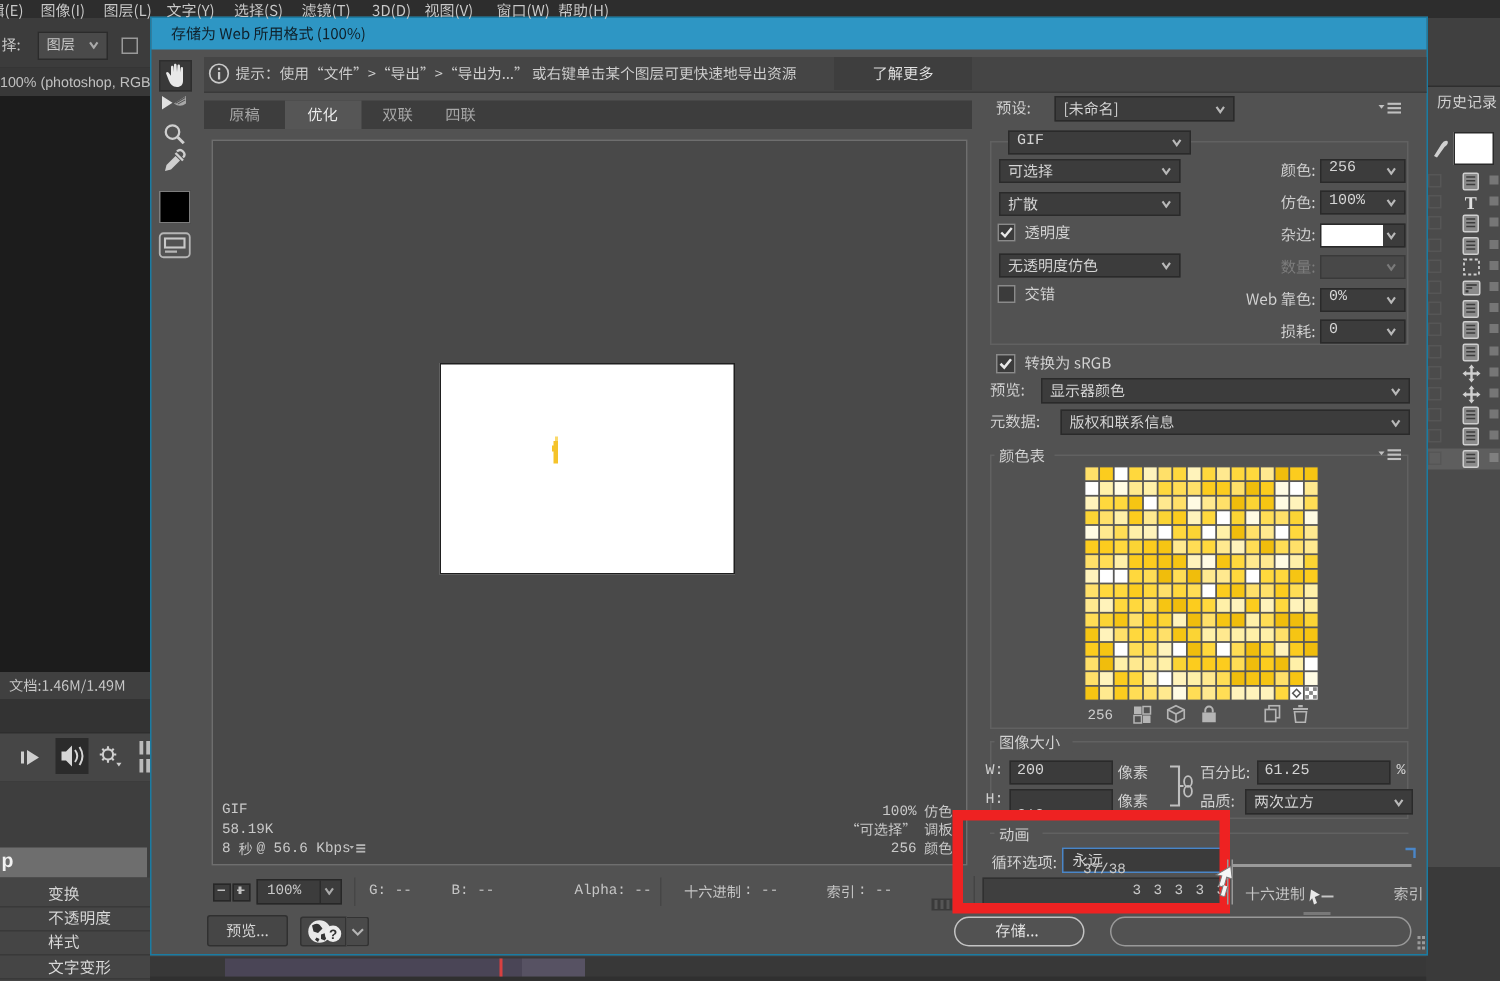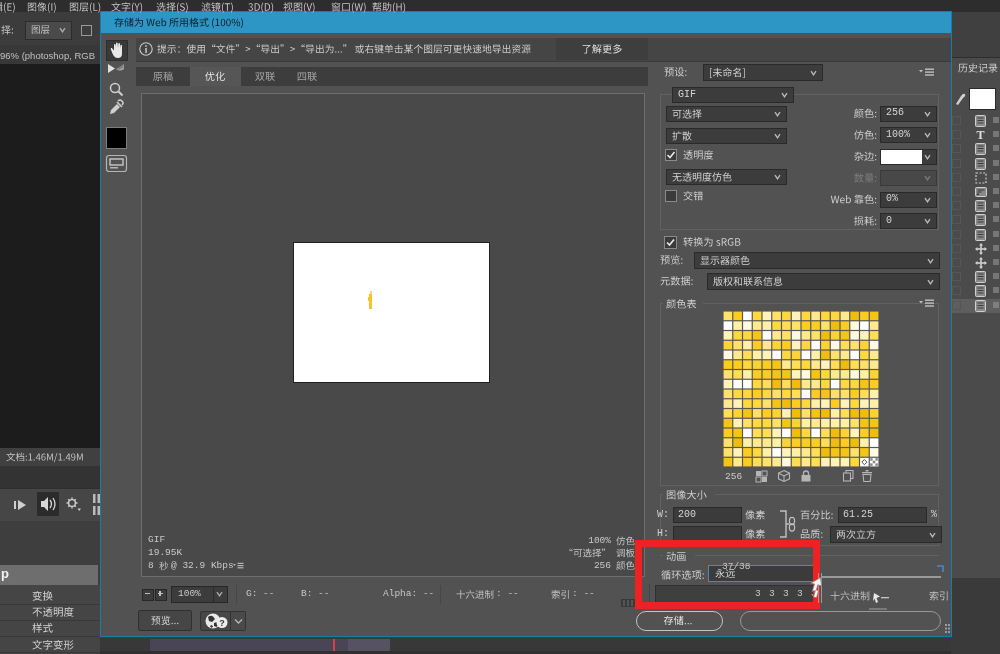--- a/index.html
+++ b/index.html
@@ -17,21 +17,21 @@
     <div style="position:absolute;left:0;top:585px;width:100px;height:69px;background:#454545;"></div>
     <div style="position:absolute;left:0;top:604px;width:100px;height:1px;background:#393939;"></div>
     <div style="position:absolute;left:0;top:620px;width:100px;height:1px;background:#393939;"></div>
     <div style="position:absolute;left:0;top:636px;width:100px;height:1px;background:#393939;"></div>
     <div style="position:absolute;left:0;top:652px;width:100px;height:1px;background:#393939;"></div>
     <div style="position:absolute;left:25px;top:21px;width:45px;height:17px;background:#4a4a4a;border:1px solid #2b2b2b;"></div>
     <svg style="position:absolute;left:58.5px;top:27.0px;" width="7" height="6" viewBox="0 0 7 6">
       <path d="M1 1.2 L3.5 4.8 L6.0 1.2" stroke="#aaaaaa" stroke-width="1.4" fill="none"></path>
     </svg>
     <div style="position:absolute;left:81px;top:25px;width:9px;height:9px;border:1px solid #9a9a9a;background:#3c3c3c;"></div>
-    <div style="position:absolute;left:0px;top:50.3px;font:normal 9.5px 'Liberation Sans',sans-serif;color:#c0c0c0;white-space:pre;">96% (photoshop, RGB</div>
+    <div style="position:absolute;left:0px;top:50.3px;font:normal 9.5px 'Liberation Sans',sans-serif;color:#c0c0c0;white-space:pre;">100% (photoshop, RGB</div>
     <svg style="position:absolute;left:14px;top:498px;overflow:visible;" width="72" height="14" viewBox="0 0 72 14">
 <rect x="0" y="3" width="2" height="8" fill="#cfcfcf"></rect>
       <path d="M4 2 L12 7 L4 12 Z" fill="#cfcfcf"></path>
 </svg>
     <div style="position:absolute;left:37px;top:492px;width:22px;height:24px;background:#2b2b2b;"></div>
     <svg style="position:absolute;left:41px;top:497px;overflow:visible;" width="15" height="14" viewBox="0 0 15 14">
       <path d="M0 4 h3 l4-4 v14 l-4-4 h-3 Z" fill="#d6d6d6"></path>
       <path d="M9 3 q3 4 0 8 M12 1 q4 6 0 12" stroke="#d6d6d6" stroke-width="1.3" fill="none"></path>
     </svg>
     <svg style="position:absolute;left:66px;top:497px;overflow:visible;" width="16" height="14" viewBox="0 0 16 14">
@@ -205,23 +205,23 @@
       <rect x="4" y="12" width="8" height="1.5" fill="#b5b5b5"></rect>
     </svg>
     <div style="position:absolute;left:136px;top:67px;width:512px;height:19px;background:#3d3d3d;"></div>
     <div style="position:absolute;left:190px;top:67px;width:51px;height:19px;background:#565656;"></div>
     <div style="position:absolute;left:141px;top:93px;width:504px;height:484px;background:#494949;border:1px solid #6e6e6e;box-sizing:border-box;"></div>
     <div style="position:absolute;left:293px;top:242px;width:197px;height:141px;background:#ffffff;border:1px solid #1f1f1f;box-sizing:border-box;"></div>
     <div style="position:absolute;left:369px;top:294px;width:3px;height:15px;background:#f5c32a;"></div>
     <div style="position:absolute;left:368px;top:297px;width:1.5px;height:4px;background:#f5c32a;"></div>
     <div style="position:absolute;left:370px;top:291px;width:2px;height:3px;background:#fad96c;"></div>
     <div style="position:absolute;left:148px;top:534.1px;font:9.5px 'Liberation Mono',monospace;color:#c9c9c9;white-space:pre;letter-spacing:0px;">GIF</div>
-    <div style="position:absolute;left:148px;top:547.1px;font:9.5px 'Liberation Mono',monospace;color:#c9c9c9;white-space:pre;letter-spacing:0px;">19.95K</div>
+    <div style="position:absolute;left:148px;top:547.1px;font:9.5px 'Liberation Mono',monospace;color:#c9c9c9;white-space:pre;letter-spacing:0px;">58.19K</div>
     <div style="position:absolute;left:148px;top:560.3px;font:9.5px 'Liberation Mono',monospace;color:#c9c9c9;">8 </div>
-    <div style="position:absolute;left:171px;top:560.1px;font:9.5px 'Liberation Mono',monospace;color:#c9c9c9;white-space:pre;letter-spacing:0px;">@ 32.9 Kbps</div>
+    <div style="position:absolute;left:171px;top:560.1px;font:9.5px 'Liberation Mono',monospace;color:#c9c9c9;white-space:pre;letter-spacing:0px;">@ 56.6 Kbps</div>
     <svg style="position:absolute;left:233px;top:562px;overflow:visible;" width="11" height="8" viewBox="0 0 11 8">
       <path d="M0 2 L3 2 L1.5 4 Z" fill="#b5b5b5"></path>
       <rect x="4.5" y="0.8" width="6" height="1.2" fill="#b5b5b5"></rect>
       <rect x="4.5" y="3" width="6" height="1.2" fill="#b5b5b5"></rect>
       <rect x="4.5" y="5.2" width="6" height="1.2" fill="#b5b5b5"></rect>
     </svg>
     <div style="position:absolute;right:389px;top:535.1px;font:9.5px 'Liberation Mono',monospace;color:#c9c9c9;white-space:pre;letter-spacing:0px;">100%</div>
     <div style="position:absolute;right:389px;top:559.6px;font:9.5px 'Liberation Mono',monospace;color:#c9c9c9;white-space:pre;letter-spacing:0px;">256</div>
     <div style="position:absolute;left:142px;top:589px;width:10px;height:10px;background:#3c3c3c;border:1px solid #272727;"></div>
     <div style="position:absolute;left:155px;top:589px;width:10px;height:10px;background:#3c3c3c;border:1px solid #272727;"></div>
@@ -667,21 +667,21 @@
       <path d="M1 1.2 L3.5 4.8 L6.0 1.2" stroke="#b8b8b8" stroke-width="1.4" fill="none"></path>
     </svg>
     <div style="position:absolute;left:660px;top:555px;width:279px;height:50px;border-top:1px solid #616161;box-sizing:border-box;"></div>
     <div style="position:absolute;left:663px;top:550px;width:32px;height:12px;background:#525252;"></div>
     <div style="position:absolute;left:708px;top:565px;width:112px;height:17px;background:#3b3b3b;border:1px solid #4a86c8;box-sizing:border-box;"></div>
     <div style="position:absolute;left:822px;top:576px;width:119px;height:1.5px;background:#9a9a9a;"></div>
     <svg style="position:absolute;left:937px;top:565px;overflow:visible;" width="8" height="8" viewBox="0 0 8 8">
       <path d="M0 1 H6 V7" stroke="#4a86c8" stroke-width="1.6" fill="none"></path>
     </svg>
     <div style="position:absolute;left:655px;top:585px;width:165px;height:18px;background:#3f3f3f;border:1px solid #303030;box-sizing:border-box;"></div>
-    <div style="position:absolute;left:722px;top:561px;font:9.5px 'Liberation Mono',monospace;color:#c8c8c8;white-space:pre;letter-spacing:0px;">37/38</div>
+    <div style="position:absolute;left:722px;top:574px;font:9.5px 'Liberation Mono',monospace;color:#c8c8c8;white-space:pre;letter-spacing:0px;">37/38</div>
     <div style="position:absolute;left:755px;top:588.1px;font:9.5px 'Liberation Mono',monospace;color:#c8c8c8;white-space:pre;letter-spacing:0px;">3</div>
     <div style="position:absolute;left:769px;top:588.1px;font:9.5px 'Liberation Mono',monospace;color:#c8c8c8;white-space:pre;letter-spacing:0px;">3</div>
     <div style="position:absolute;left:783px;top:588.1px;font:9.5px 'Liberation Mono',monospace;color:#c8c8c8;white-space:pre;letter-spacing:0px;">3</div>
     <div style="position:absolute;left:797px;top:588.1px;font:9.5px 'Liberation Mono',monospace;color:#c8c8c8;white-space:pre;letter-spacing:0px;">3</div>
     <div style="position:absolute;left:811px;top:588.1px;font:9.5px 'Liberation Mono',monospace;color:#c8c8c8;white-space:pre;letter-spacing:0px;">3</div>
     <svg style="position:absolute;left:872px;top:592px;overflow:visible;" width="20" height="12" viewBox="0 0 20 12">
       <path d="M0 0 L6 3.5 L2.5 5 L4 9 L2 10 L0.8 5.8 L-1 8 Z" fill="#e8e8e8" transform="translate(2 1)"></path>
       <rect x="9" y="5" width="8" height="1.3" fill="#c6c6c6"></rect>
     </svg>
     <div style="position:absolute;left:869px;top:608px;width:18px;height:2px;background:#8a8a8a;opacity:0.7;"></div>

